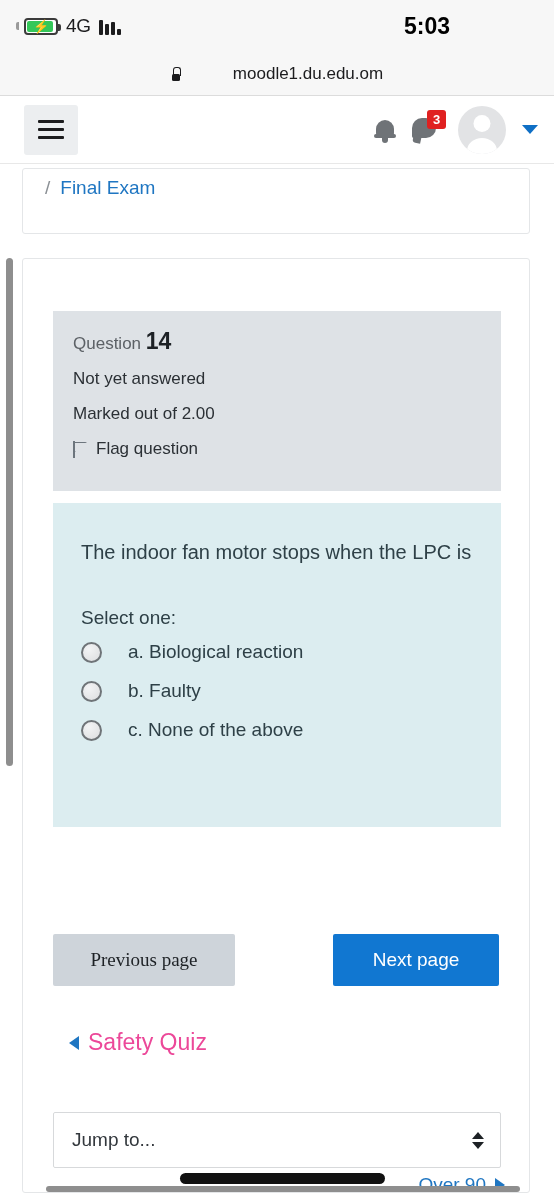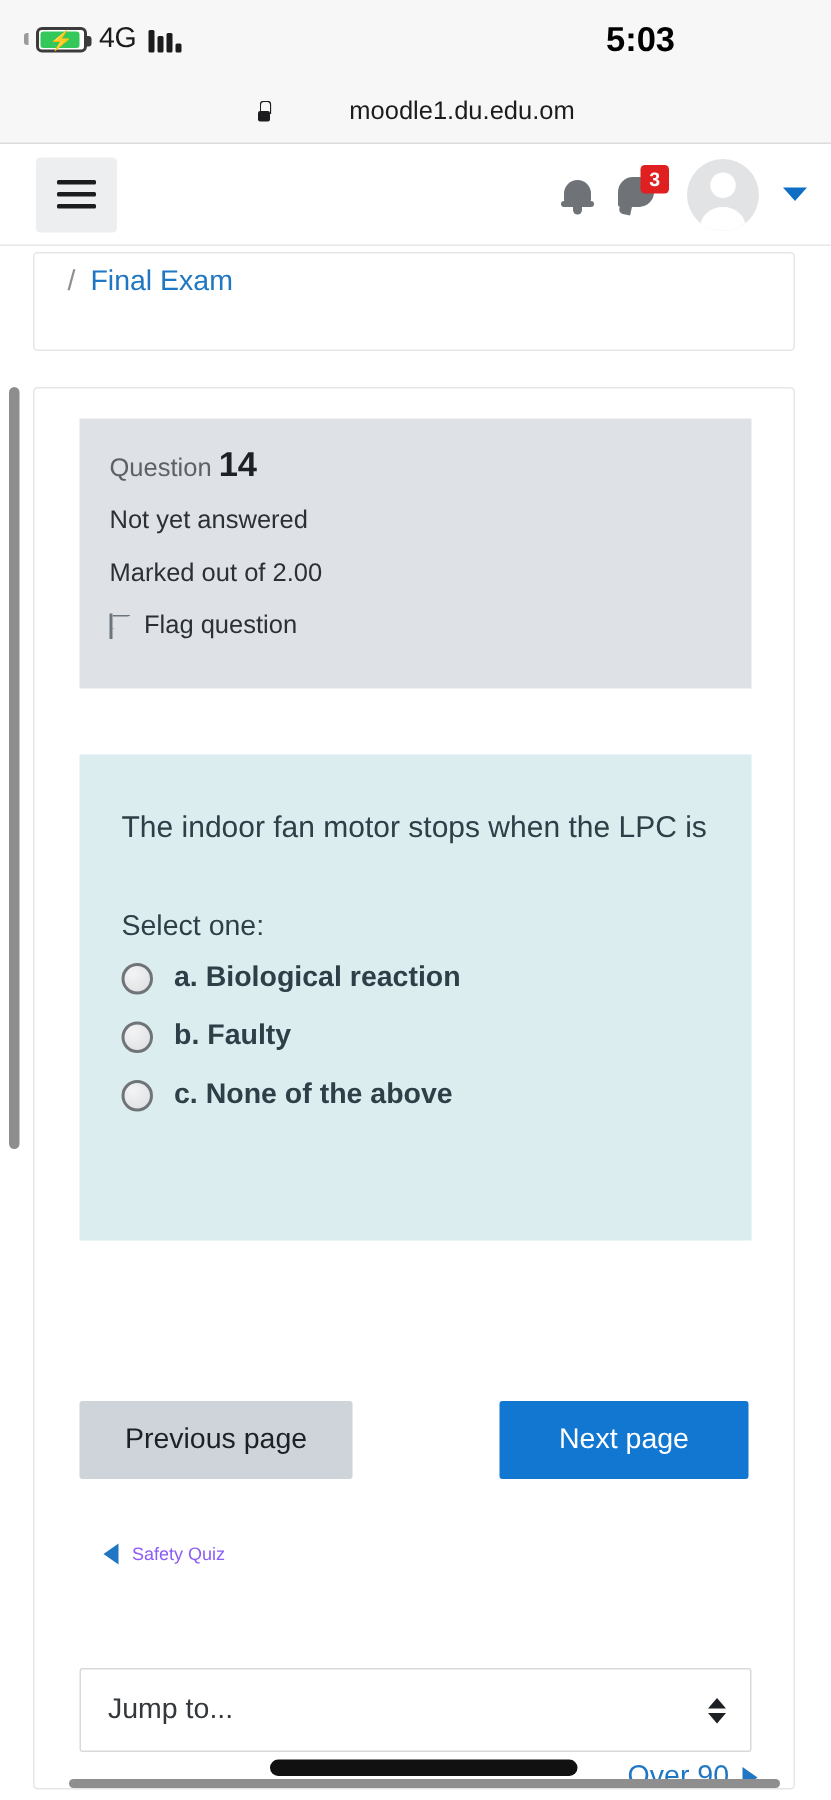--- a/index.html
+++ b/index.html
@@ -146,21 +146,21 @@
     overflow: hidden;
   }
   
   .vscroll {
     position: absolute; left: 6px; top: 258px; width: 7px; height: 508px;
     background: #8e8e8e; border-radius: 4px;
   }
 
   
   .qinfo {
-    position: absolute; left: 30px; top: 20px; width: 448px; height: 180px;
+    position: absolute; left: 30px; top: 52px; width: 448px; height: 180px;
     background: #dee2e6; padding: 18px 20px 0 20px;
   }
   .qinfo-line { font-size: 17px; color: #2b3035; margin-bottom: 16px; line-height: 1.1; }
   .qinfo-head { font-size: 17px; color: #5c6166; }
   .qinfo-head b { font-size: 23px; color: #1d2125; font-weight: bold; }
   .flag-row { display: flex; align-items: flex-end; gap: 9px; }
   .flag-icon {
     display: inline-block; width: 14px; height: 17px; position: relative;
   }
   .flag-icon::before {
@@ -174,46 +174,46 @@
   }
 
   
   .qbody {
     position: absolute; left: 30px; top: 244px; width: 448px; height: 324px;
     background: #dcedf0; padding: 34px 28px 0 28px;
   }
   .qtext { font-size: 20px; color: #2e4047; line-height: 1.5; }
   .select-one { font-size: 19px; color: #2e4047; margin-top: 40px; }
   .answers { margin-top: 12px; }
-  .answer-row { display: flex; align-items: center; gap: 14px; margin-bottom: 17px; font-weight: bold; }
+  .answer-row { display: flex; align-items: center; gap: 26px; margin-bottom: 17px; }
   .radio {
     width: 21px; height: 21px; border-radius: 50%;
     border: 2px solid #6f7478;
     background: radial-gradient(circle at 35% 30%, #f3f4f5 0%, #dcdddf 100%);
     flex: none;
   }
   .answer-label { font-size: 19px; color: #2e4047; }
 
   
   .btn-prev {
     position: absolute; left: 30px; top: 675px; width: 182px; height: 52px;
     background: #ced4da; border: none; border-radius: 2px;
-    font-family: Liberation Sans, sans-serif; font-size: 19px; color: #1d2125;
+    font-family: Liberation Serif, serif; font-size: 19px; color: #1d2125;
   }
   .btn-next {
     position: absolute; right: 30px; top: 675px; width: 166px; height: 52px;
     background: #1177d1; border: none; border-radius: 2px;
     font-family: "Liberation Sans", sans-serif; font-size: 19px; color: #ffffff;
   }
 
   
   .safety-link {
     position: absolute; left: 46px; top: 770px;
     display: flex; align-items: center; gap: 9px;
-    color: #8b5cf6; font-size: 12px;
+    color: #ec4899; font-size: 23px;
   }
   .tri-left {
     width: 0; height: 0; border-top: 7px solid transparent;
     border-bottom: 7px solid transparent; border-right: 10px solid #1f76c2;
   }
   .jump-select {
     position: absolute; left: 30px; top: 853px; width: 448px; height: 56px;
     background: #fff; border: 1px solid #d7d9db; border-radius: 2px;
     display: flex; align-items: center; padding: 0 16px 0 18px;
   }

